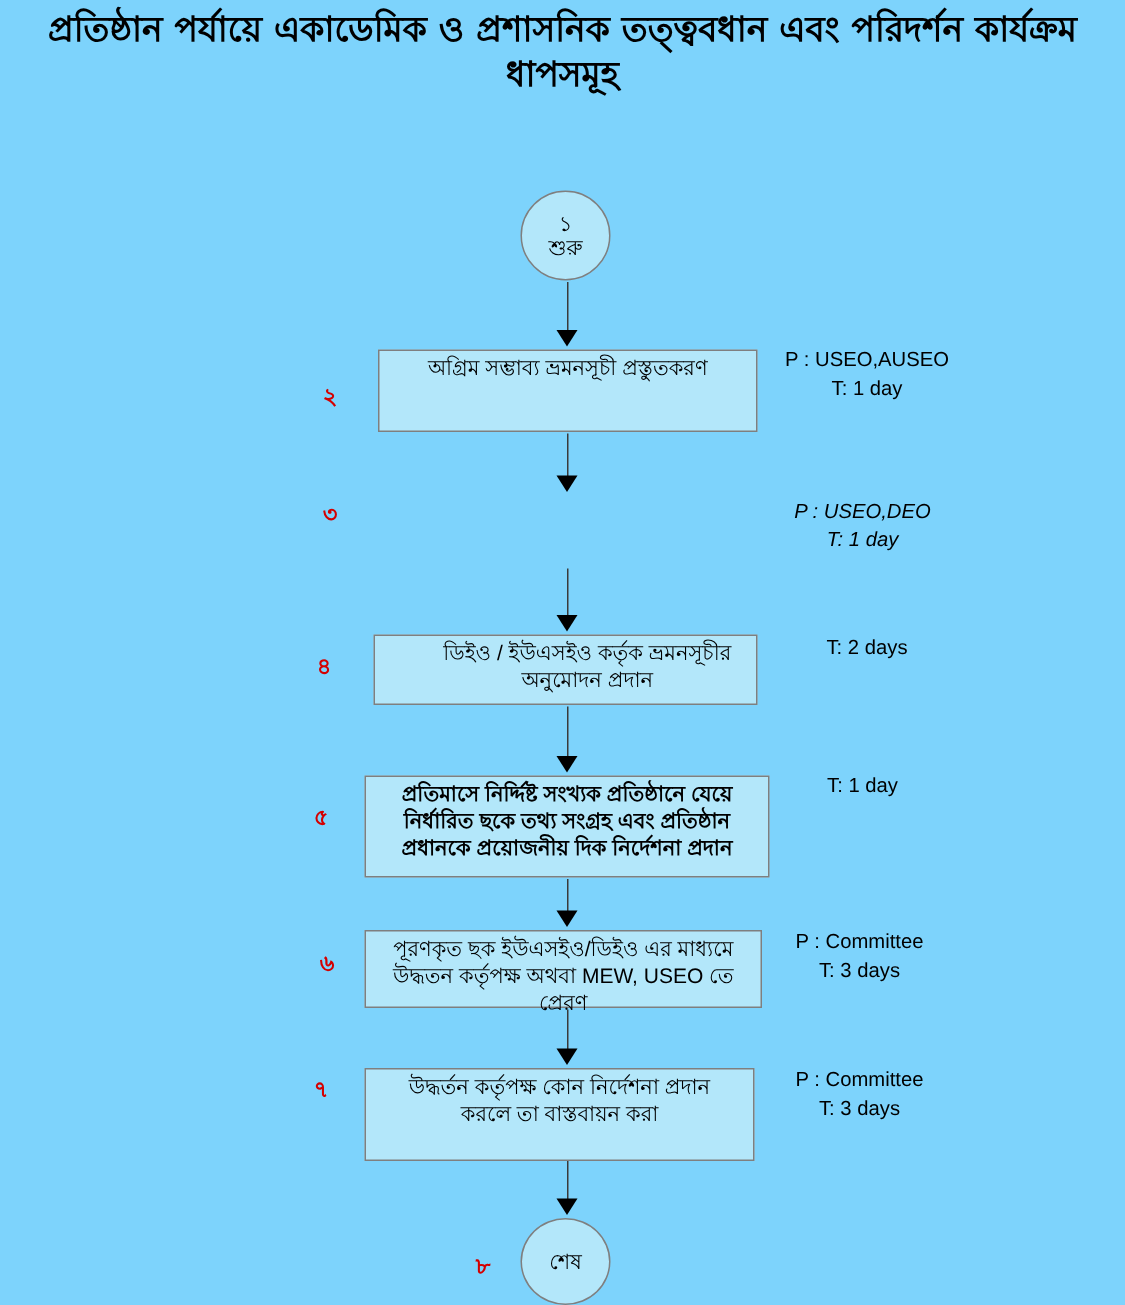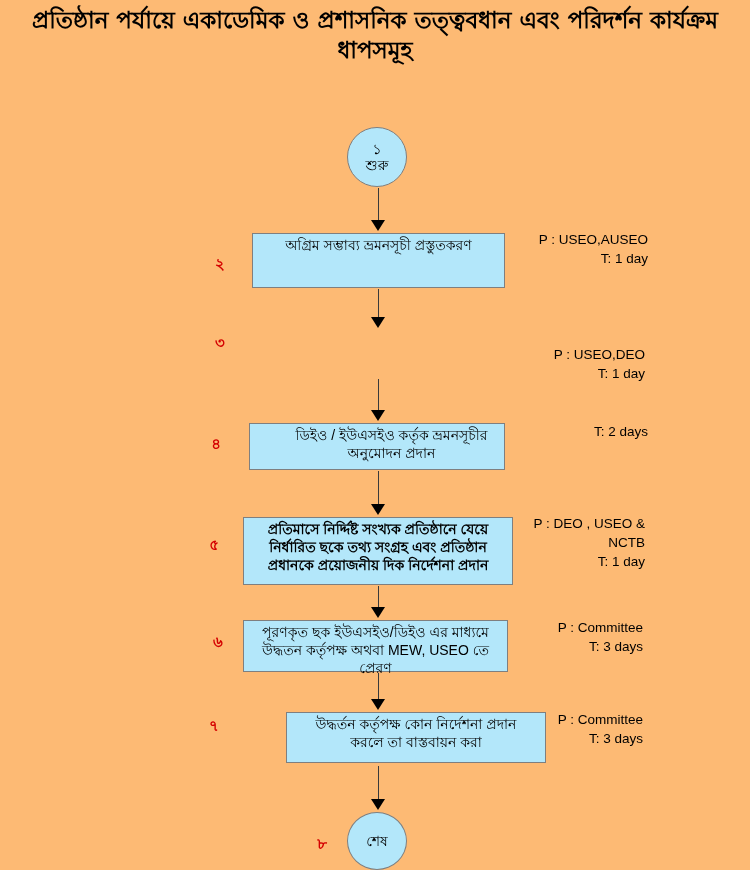--- a/index.html
+++ b/index.html
@@ -1,18 +1,18 @@
 <!DOCTYPE html>
 <html style="--node-fill: #b3e7fa; --node-border: #7f7f7f; --step-number: #d40000;"><head>
 <meta charset="utf-8">
 <style>
   html,body{margin:0;padding:0;background:#ffffff;}
   #canvas{
     position:relative;width:750px;height:870px;overflow:hidden;
-    background:#fdba74;
+    background:#7dd3fc;
     font-family:"Liberation Sans","DejaVu Sans",sans-serif;
     color:#000000;
   }
   .title{
     position:absolute;top:6px;left:0;width:750px;
     text-align:center;font-weight:bold;font-size:23px;line-height:1.3;
     font-family:"DejaVu Sans","Liberation Sans",sans-serif;
   }
   .circle{
     position:absolute;width:60px;height:60px;border-radius:50%;
@@ -26,38 +26,38 @@
     position:absolute;box-sizing:border-box;
     background:var(--node-fill,#b3e7fa);border:1px solid var(--node-border,#7f7f7f);
     display:flex;justify-content:center;
     text-align:center;font-size:14px;line-height:1.3;padding:2px 10px;
   }
   .b1{left:252px;top:233px;width:253px;height:55px;}
   .b2{left:249px;top:330px;width:259px;height:48px;}
   .b3{left:249px;top:423px;width:256px;height:47px;padding-left:39px;}
   .b4{left:243px;top:517px;width:270px;height:68px;font-weight:bold;}
   .b5{left:243px;top:620px;width:265px;height:52px;}
-  .b6{left:243px;top:712px;width:260px;height:51px;margin-left:43px;}
+  .b6{left:243px;top:712px;width:260px;height:62px;}
   .num{
     position:absolute;width:22px;text-align:center;
     color:var(--step-number,#d40000);font-weight:bold;font-size:15px;
   }
   .n1{left:209px;top:252px;}
   .n2{left:209px;top:331px;}
   .n3{left:205px;top:432px;}
   .n4{left:203px;top:533px;}
   .n5{left:207px;top:630px;}
   .n6{left:203px;top:714px;}
   .n-end{left:311px;top:832px;}
   .ann{
-    position:absolute;width:140px;text-align:right;
+    position:absolute;width:140px;text-align:center;
     font-size:13.5px;line-height:1.4;color:#000;
   }
   .an1{left:508px;top:231px;}
-  .an2{left:505px;top:346px;}
+  .an2{left:505px;top:332px;font-style:italic;}
   .an3{left:508px;top:423px;}
   .an4{left:505px;top:515px;}
   .an5{left:503px;top:619px;}
   .an6{left:503px;top:711px;}
   .arrow{position:absolute;width:14px;}
   .arrow .stem{
     position:absolute;left:7px;top:0;bottom:9px;width:0;
     border-left:1px solid #3a3a3a;
   }
   .arrow .head{
@@ -143,21 +143,20 @@
     <div>T: 1 day</div>
   </div>
   <div class="ann an2">
     <div>P : USEO,DEO</div>
     <div>T: 1 day</div>
   </div>
   <div class="ann an3">
     <div>T: 2 days</div>
   </div>
   <div class="ann an4">
-    <div>P : DEO , USEO &amp; NCTB</div>
     <div>T: 1 day</div>
   </div>
   <div class="ann an5">
     <div>P : Committee</div>
     <div>T: 3 days</div>
   </div>
   <div class="ann an6">
     <div>P : Committee</div>
     <div>T: 3 days</div>
   </div>

